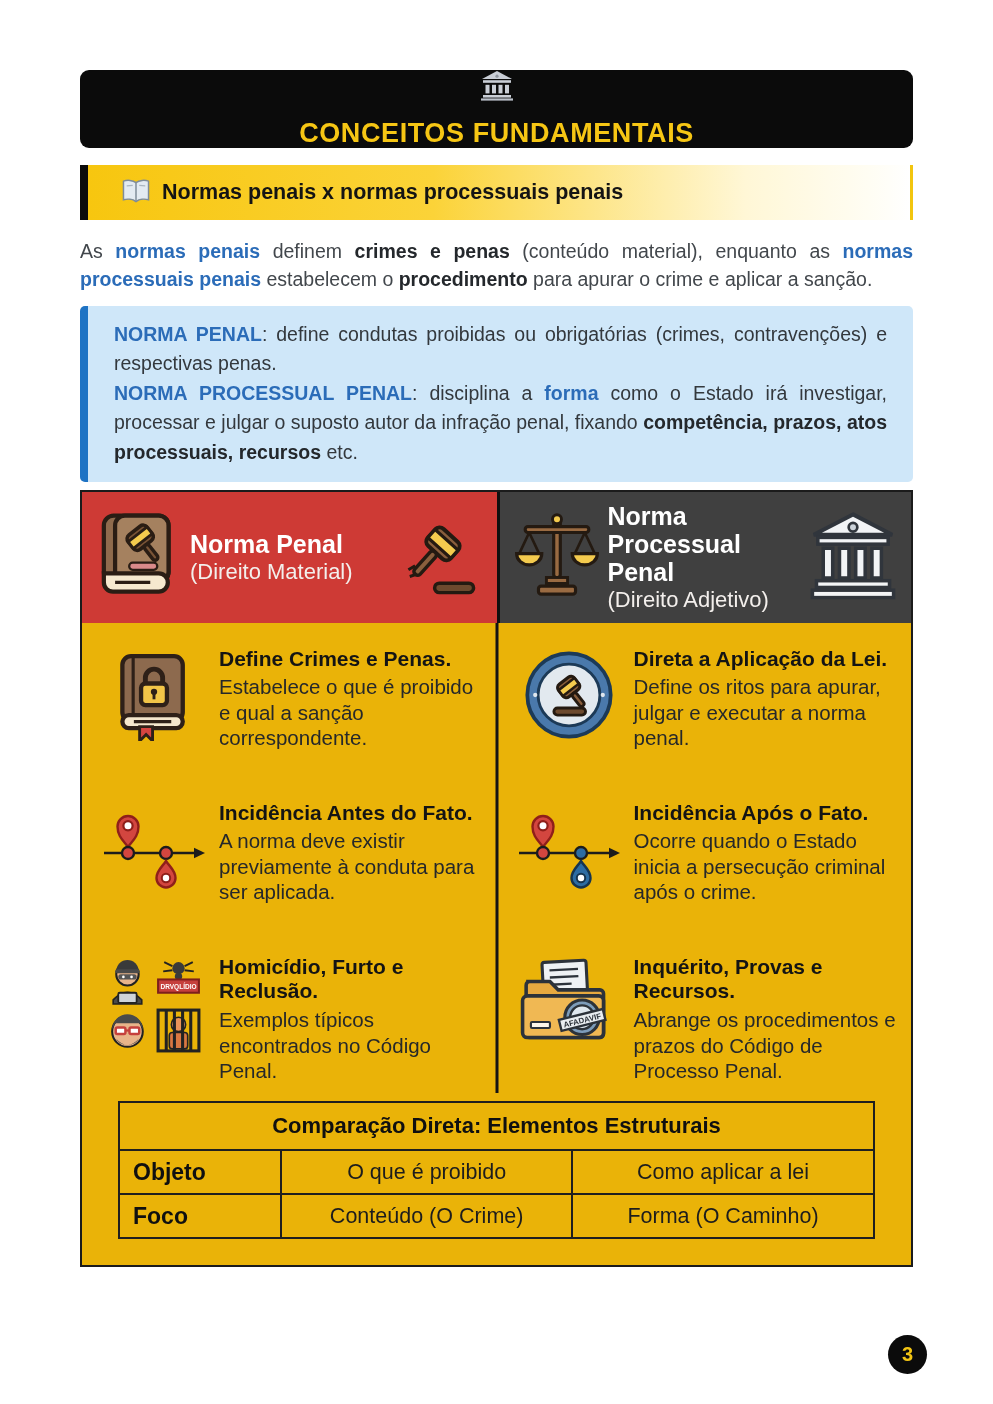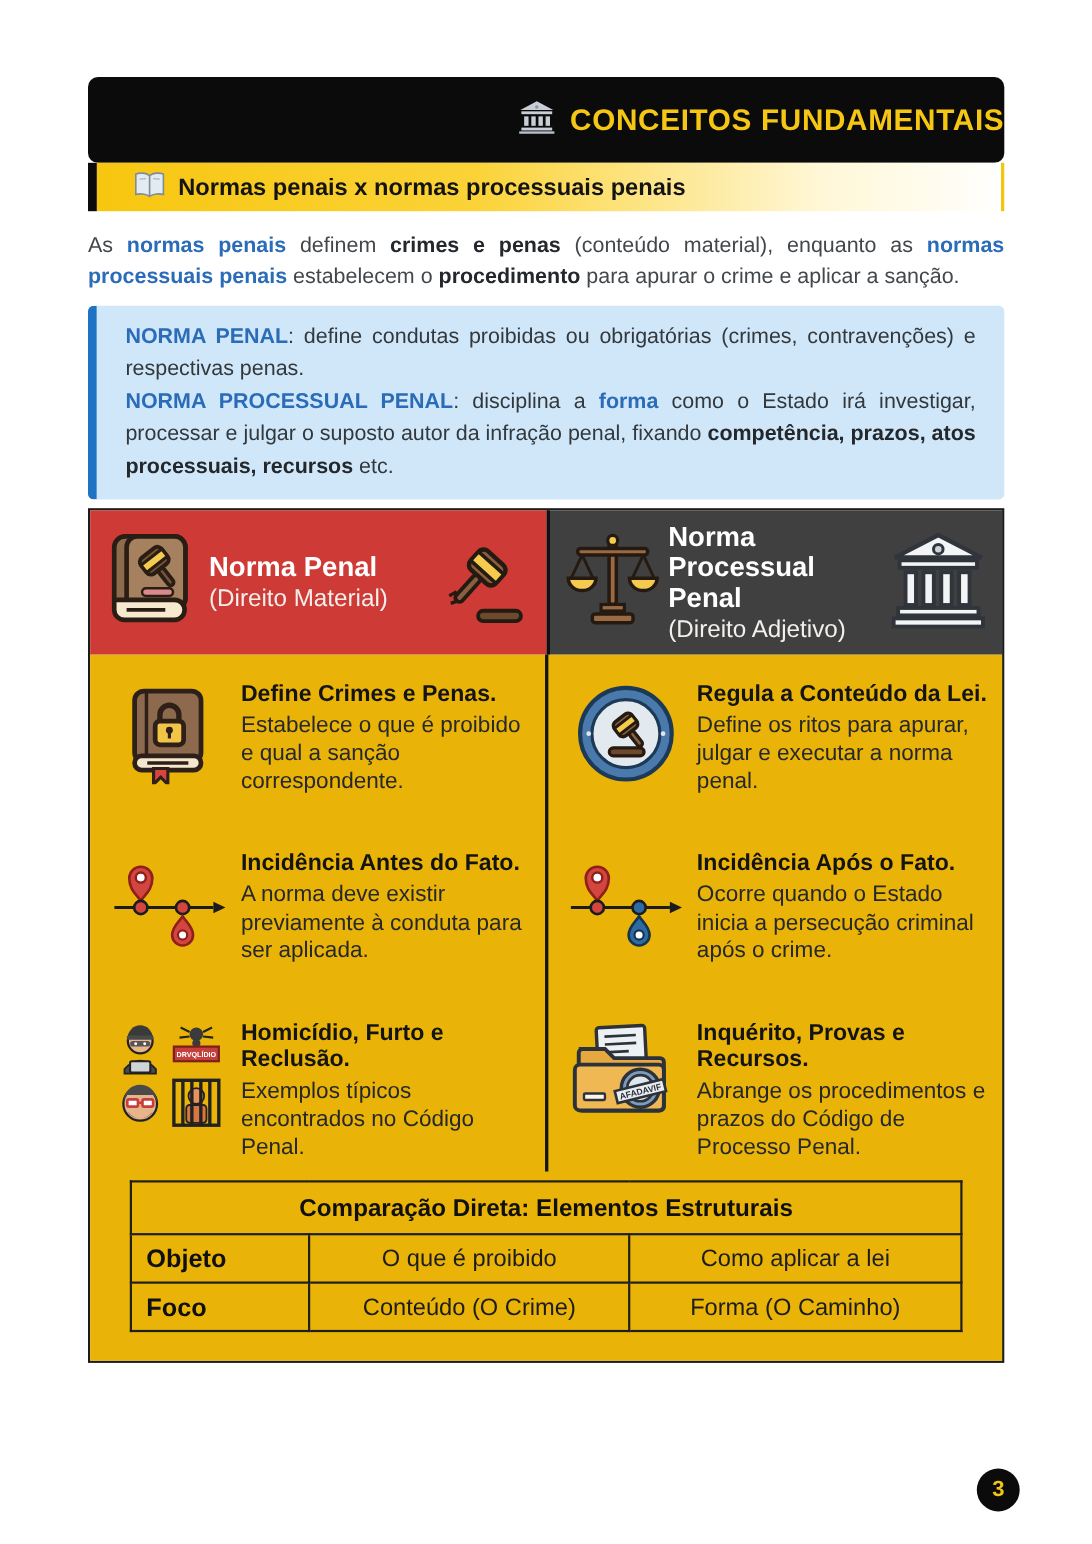--- a/index.html
+++ b/index.html
@@ -6,27 +6,27 @@
   html,body { background:#888; }
   .page {
     position: relative; width: 993px; height: 1404px; margin: 0 auto;
     background: #ffffff; font-family: "Liberation Sans", sans-serif; overflow: hidden;
   }
   .content { position: absolute; left: 80px; top: 0; width: 833px; }
 
   
   .banner {
     margin-top: 70px; height: 78px; background: #0b0b0b; border-radius: 9px;
-    display: flex; align-items: center; justify-content: flex-end; gap: 13px;
+    display: flex; align-items: center; justify-content: center; gap: 13px; flex-direction: column;
   }
   .banner-title { color: #f6c614; font-size: 27px; font-weight: 700; letter-spacing: .6px; }
 
   
   .section-bar {
-    height: 44px; display: flex; align-items: center; gap: 11px;
+    margin-top: 17px; height: 55px; display: flex; align-items: center; gap: 11px;
     padding-left: 33px;
     border-left: 8px solid #0b0b0b; border-right: 3px solid #f2c50f;
     background: linear-gradient(90deg, #f7c60f 0%, #fbd338 42%, #fff7d6 80%, #fffdf3 95%, #ffffff 100%);
   }
   .section-title { font-size: 21.5px; font-weight: 700; color: #141414; }
 
   
   .intro {
     margin-top: 17px; font-size: 19.5px; line-height: 1.45; text-align: justify; color: #42474c;
   }
@@ -221,21 +221,21 @@
                 <circle cx="55.5" cy="32" r="1.5" fill="#dfe7ee"></circle>
                 <g transform="rotate(-38 33 28)">
                   <rect x="26" y="20.5" width="14" height="11" rx="3" fill="#8a5f3d" stroke="#241a11" stroke-width="2.2"></rect>
                   <rect x="26" y="23.5" width="14" height="5" fill="#f4cb4e" stroke="#241a11" stroke-width="1.8"></rect>
                   <rect x="31" y="31.5" width="3.6" height="11" rx="1.8" fill="#8a5f3d" stroke="#241a11" stroke-width="2"></rect>
                 </g>
                 <path d="M24 41 h17 a2.5 2.5 0 0 1 0 5 h-17 a2.5 2.5 0 0 1 0 -5 z" fill="#6d4a2e" stroke="#241a11" stroke-width="2"></path>
               </svg>
             </span>
             <div class="ig-text">
-              <h3>Regula a Conteúdo da Lei.</h3>
+              <h3>Direta a Aplicação da Lei.</h3>
               <p>Define os ritos para apurar, julgar e executar a norma penal.</p>
             </div>
           </div>
 
           <div class="ig-cell">
             <span class="ig-icon">
               <svg width="104" height="88" viewBox="0 0 104 88">
                 <line x1="2" y1="50" x2="92" y2="50" stroke="#1c1c1c" stroke-width="2.6"></line>
                 <polygon points="103,50 92,44.8 92,55.2" fill="#1c1c1c"></polygon>
                 <path d="M26 44 C22.5 38.5 15.5 34 15.5 23.5 a10.5 10.5 0 0 1 21 0 C36.5 34 29.5 38.5 26 44 Z" fill="#d3463f" stroke="#8f1f1a" stroke-width="2.4"></path>

